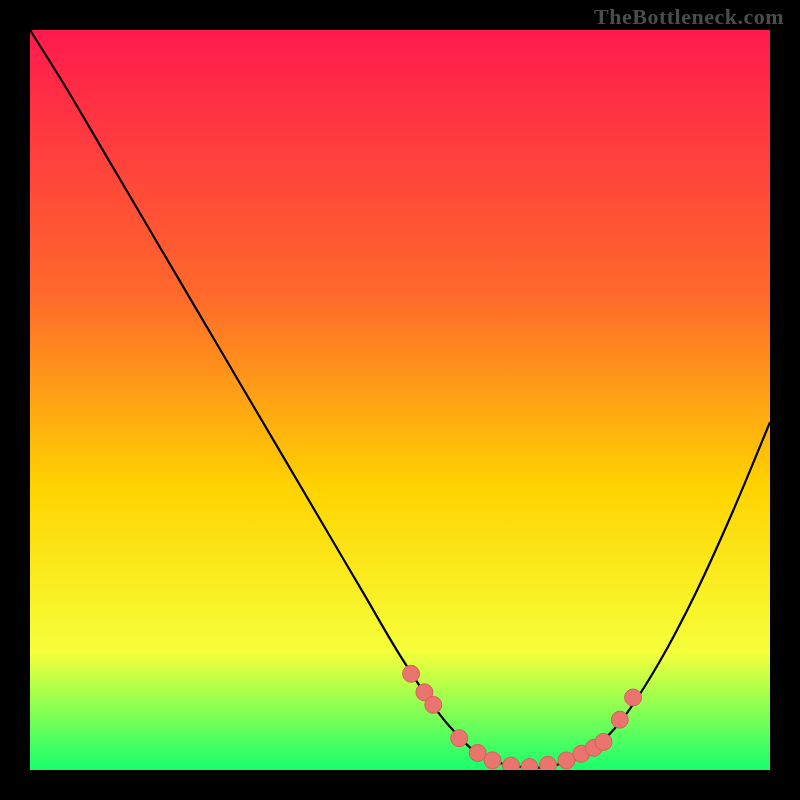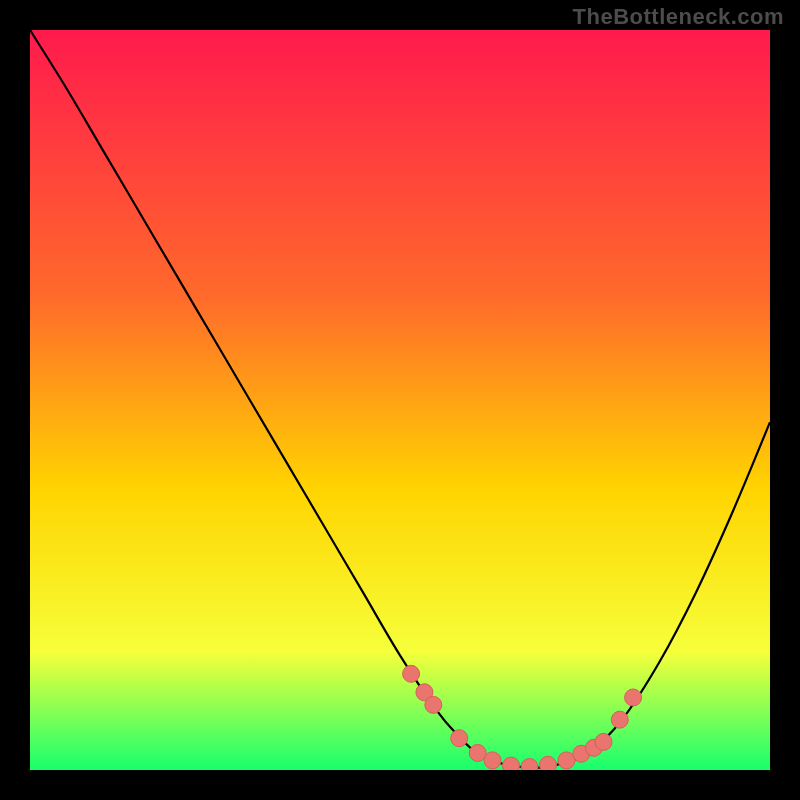--- a/index.html
+++ b/index.html
@@ -13,21 +13,21 @@
   .outer {
     width: 800px;
     height: 800px;
     background: #000000;
     position: relative;
   }
   .watermark {
     position: absolute;
     top: 4px;
     right: 16px;
-    font-family: Liberation Sans, sans-serif;
+    font-family: Liberation Serif, serif;
     font-size: 22px;
     font-weight: bold;
     color: #4c4c4c;
     letter-spacing: 0.5px;
   }
   .plot {
     position: absolute;
     left: 30px;
     top: 30px;
     width: 740px;

